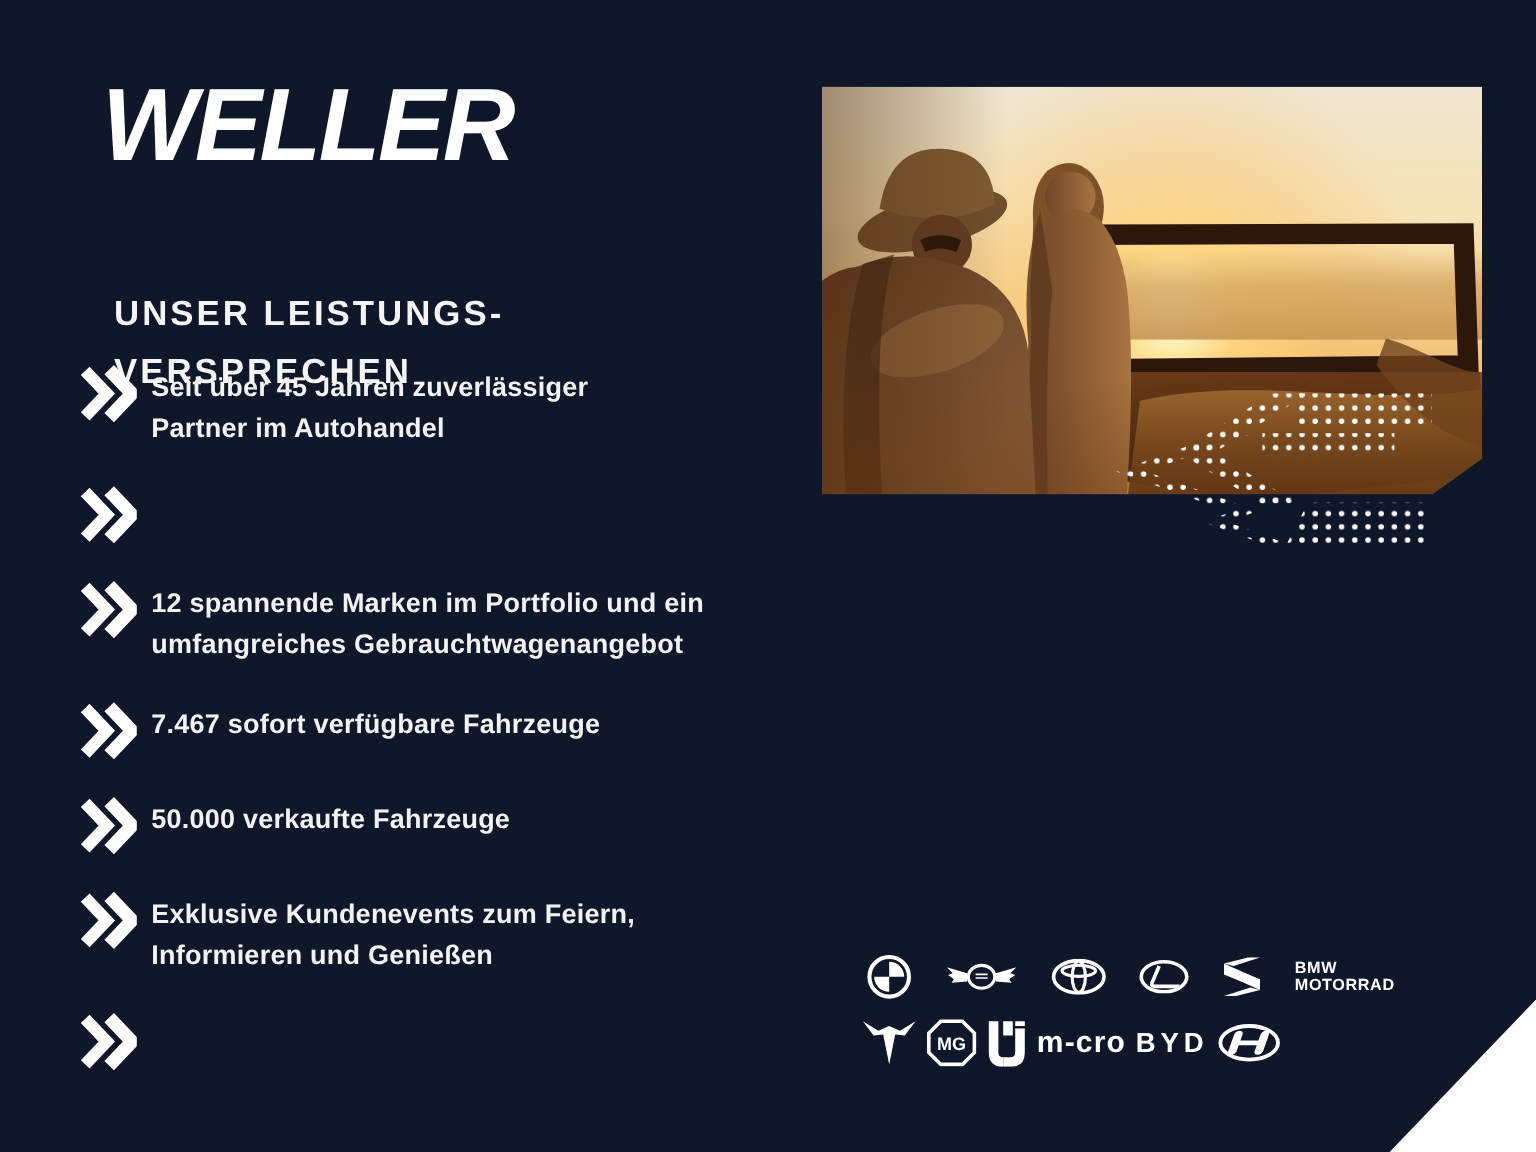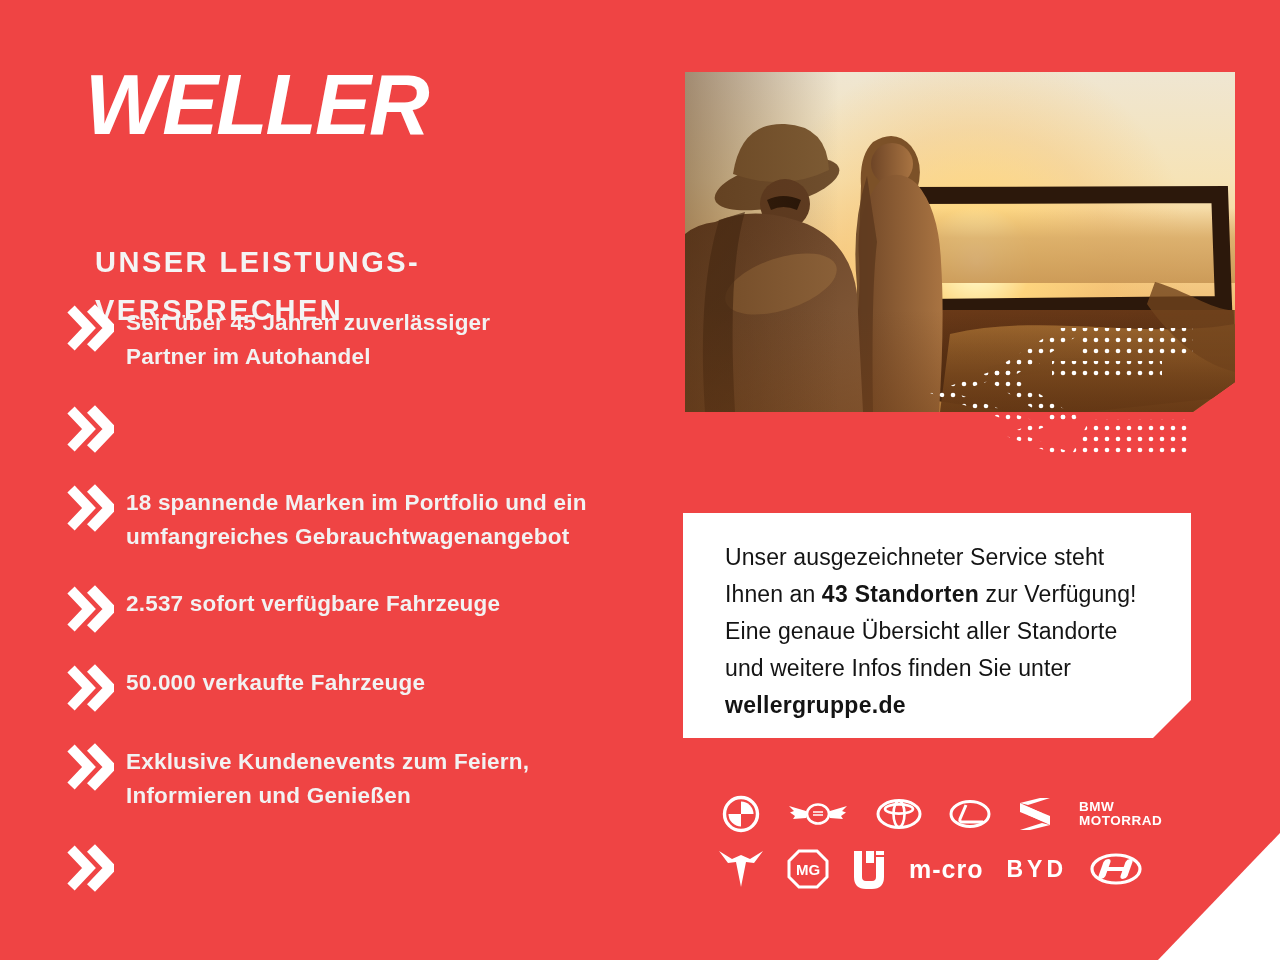--- a/index.html
+++ b/index.html
@@ -1,20 +1,20 @@
 <!DOCTYPE html>
 <html><head>
 <meta charset="utf-8">
 <style>
   * { margin:0; padding:0; box-sizing:border-box; }
   html,body { background:#000; }
   body { font-family:"Liberation Sans", sans-serif; }
   .canvas {
     position:relative; width:1280px; height:960px;
-    background:#ef4444; overflow:hidden; color:#fff;
+    background:#0f172a; overflow:hidden; color:#fff;
   }
 
   
   .brand-logo {
     position:absolute; left:85px; top:56px;
     font-size:84px; font-weight:bold; font-style:italic;
     letter-spacing:-2px; color:#fff; transform:scaleY(1.02);
     white-space:nowrap;
   }
   .heading {
@@ -75,21 +75,21 @@
     background:#fff; color:#141414;
     clip-path:polygon(0 0, 100% 0, 100% calc(100% - 38px), calc(100% - 38px) 100%, 0 100%);
     padding:26px 38px 0 42px;
     font-size:23px; line-height:37px; letter-spacing:0.1px;
   }
   .info-box b { font-weight:bold; letter-spacing:0.3px; }
 
   
   .brands-row { position:absolute; display:flex; align-items:center; }
   .row1 { left:722px; top:793px; width:440px; height:42px; gap:27px; }
-  .row2 { left:718px; top:846px; width:450px; height:46px; gap:23px; }
+  .row2 { left:718px; top:846px; width:450px; height:46px; gap:8px; }
   .blogo { display:flex; align-items:center; justify-content:center; flex:0 0 auto; }
   .logo-text {
     color:#fff; font-weight:bold; white-space:nowrap; line-height:1;
   }
   .bmwm { font-size:13.5px; letter-spacing:0.5px; line-height:14px; }
   .mcro { font-size:25px; letter-spacing:1px; }
   .byd  { font-size:23px; letter-spacing:4px;text-align:right; }
 
   
   .corner {
@@ -120,29 +120,29 @@
       <svg class="chev" viewBox="0 0 50 48">
         <polyline points="7,5 25,24 7,43" fill="none" stroke="#fff" stroke-width="10"></polyline>
         <polyline points="27,4 46,24 27,44" fill="none" stroke="#fff" stroke-width="11"></polyline>
       </svg>
     </li>
     <li class="promise">
       <svg class="chev" viewBox="0 0 50 48">
         <polyline points="7,5 25,24 7,43" fill="none" stroke="#fff" stroke-width="10"></polyline>
         <polyline points="27,4 46,24 27,44" fill="none" stroke="#fff" stroke-width="11"></polyline>
       </svg>
-      <span class="ptext">18 spannende Marken im Portfolio und ein
+      <span class="ptext">12 spannende Marken im Portfolio und ein
 umfangreiches Gebrauchtwagenangebot</span>
     </li>
     <li class="promise">
       <svg class="chev" viewBox="0 0 50 48">
         <polyline points="7,5 25,24 7,43" fill="none" stroke="#fff" stroke-width="10"></polyline>
         <polyline points="27,4 46,24 27,44" fill="none" stroke="#fff" stroke-width="11"></polyline>
       </svg>
-      <span class="ptext">2.537 sofort verfügbare Fahrzeuge</span>
+      <span class="ptext">7.467 sofort verfügbare Fahrzeuge</span>
     </li>
     <li class="promise">
       <svg class="chev" viewBox="0 0 50 48">
         <polyline points="7,5 25,24 7,43" fill="none" stroke="#fff" stroke-width="10"></polyline>
         <polyline points="27,4 46,24 27,44" fill="none" stroke="#fff" stroke-width="11"></polyline>
       </svg>
       <span class="ptext">50.000 verkaufte Fahrzeuge</span>
     </li>
     <li class="promise">
       <svg class="chev" viewBox="0 0 50 48">
@@ -226,23 +226,20 @@
     <polygon points="132,52 162,52 240,100 210,100" fill="url(#dots)"></polygon>
     <polygon points="165,38 190,38 105,68 80,68" fill="url(#dots)"></polygon>
     <polygon points="80,68 105,68 190,98 165,98" fill="url(#dots)"></polygon>
     <polygon points="228,3 343,3 343,33 228,33" fill="url(#dots)"></polygon>
     <polygon points="202,36 312,36 312,56 202,56" fill="url(#dots)"></polygon>
     <polygon points="213,88 233,88 173,110 153,110" fill="url(#dots)"></polygon>
     <polygon points="153,110 173,110 233,132 213,132" fill="url(#dots)"></polygon>
     <polygon points="240,94 338,94 338,129 222,129" fill="url(#dots)"></polygon>
   </svg>
 
-  <div class="info-box">
-    <span>Unser ausgezeichneter Service steht Ihnen an </span><b>43 Standorten</b><span> zur Verfügung! Eine genaue Übersicht aller Standorte und weitere Infos finden Sie unter </span><b>wellergruppe.de</b>
-  </div>
 
   <div class="brands-row row1">
     <div class="blogo">
       <svg width="38" height="38" viewBox="0 0 38 38">
         <circle cx="19" cy="19" r="16.5" fill="none" stroke="#fff" stroke-width="3.4"></circle>
         <path d="M19,19 L19,6.5 A12.5,12.5 0 0 1 31.5,19 Z" fill="#fff"></path>
         <path d="M19,19 L19,31.5 A12.5,12.5 0 0 1 6.5,19 Z" fill="#fff"></path>
       </svg>
     </div>
     <div class="blogo">

